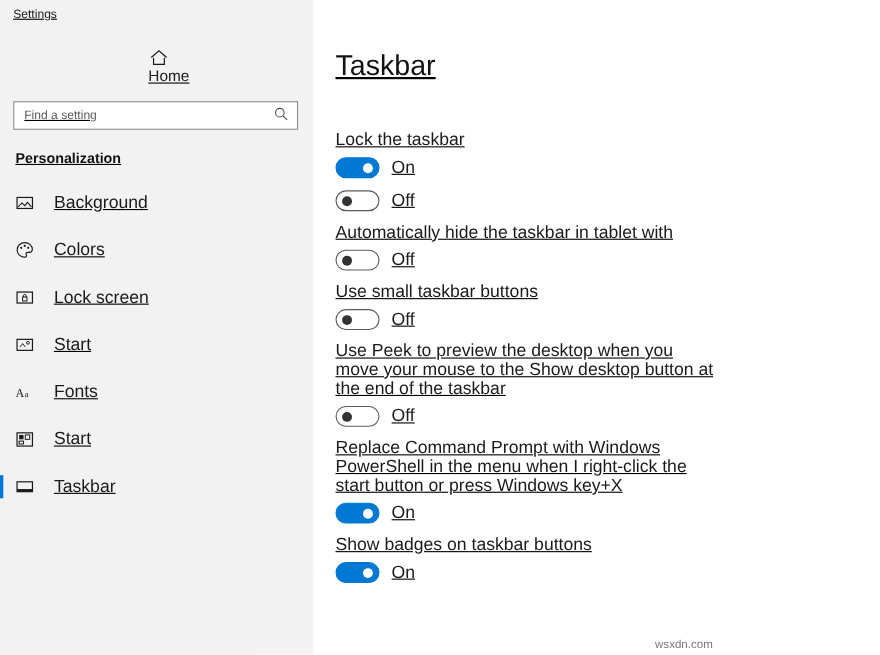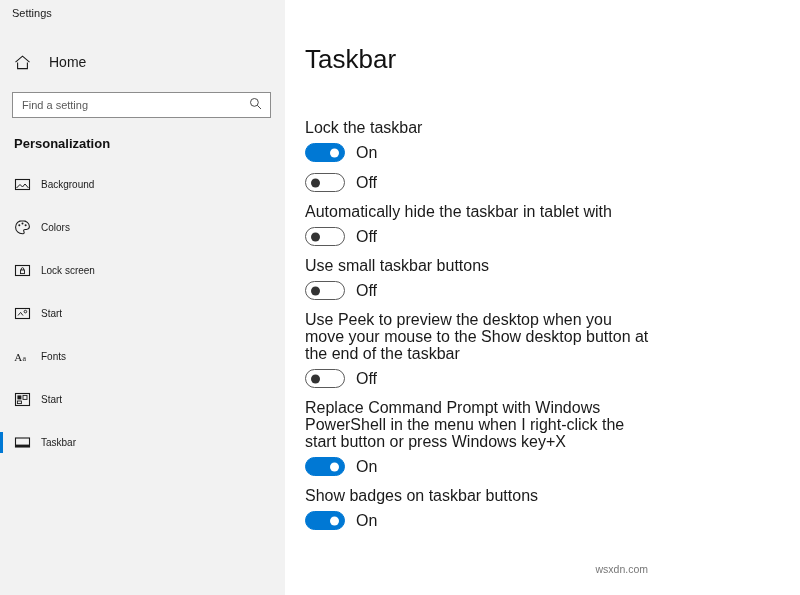--- a/index.html
+++ b/index.html
@@ -13,20 +13,21 @@
     font-family: "Liberation Sans", sans-serif;
     color: #000000;
     overflow: hidden;
     position: relative;
   }
   .app {
     display: flex;
     width: 654px;
     height: 595px;
     position: relative;
+    text-decoration: underline;
   }
   
   .sidebar {
     width: 285px;
     height: 595px;
     background: #f2f2f2;
     box-sizing: border-box;
     position: relative;
     flex: 0 0 285px;
   }
@@ -36,22 +37,23 @@
     align-items: center;
     padding-left: 12px;
     font-size: 11px;
     color: #1a1a1a;
   }
   .home-row {
     display: flex;
     align-items: center;
     height: 36px;
     margin-top: 18px;
-    padding-left: 14px;
+    padding-left: 4px;
     cursor: default;
+    flex-direction: column;
   }
   .home-row .label {
     font-size: 14px;
     margin-left: 18px;
     color: #1a1a1a;
   }
   .search-wrap {
     margin: 12px 14px 0 12px;
     height: 26px;
     background: #ffffff;
@@ -93,22 +95,22 @@
   }
   .nav-item {
     display: flex;
     align-items: center;
     height: 43px;
     padding-left: 14px;
     position: relative;
     cursor: default;
   }
   .nav-item .nav-label {
-    font-size: 10px;
-    margin-left: 10px;
+    font-size: 16px;
+    margin-left: 18px;
     color: #1a1a1a;
     text-align: right;
   }
   .nav-item.selected::before {
     content: "";
     position: absolute;
     left: 0;
     top: 11px;
     bottom: 11px;
     width: 3px;
@@ -188,21 +190,21 @@
     background: #333333;
   }
   .toggle-state {
     font-size: 16px;
     color: #1a1a1a;
     margin-left: 11px;
   }
   .watermark {
     position: absolute;
     right: 6px;
-    bottom: 20px;
+    bottom: 3px;
     font-size: 10.5px;
     color: #777;
   }
 </style>
 </head>
 <body>
 
 <div class="app">
 
   <div class="sidebar">

